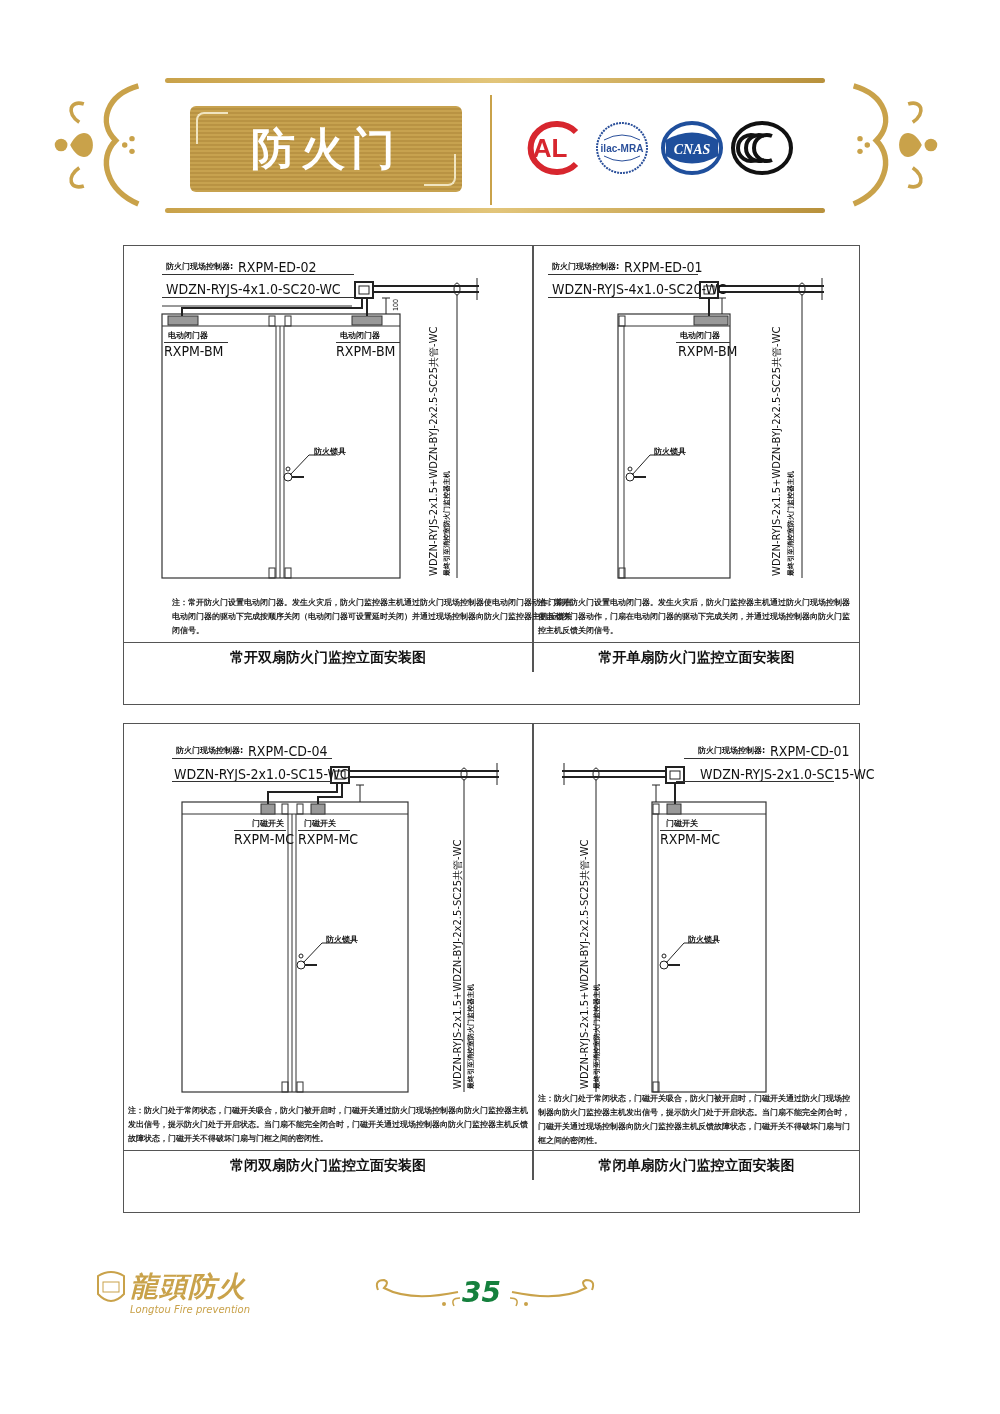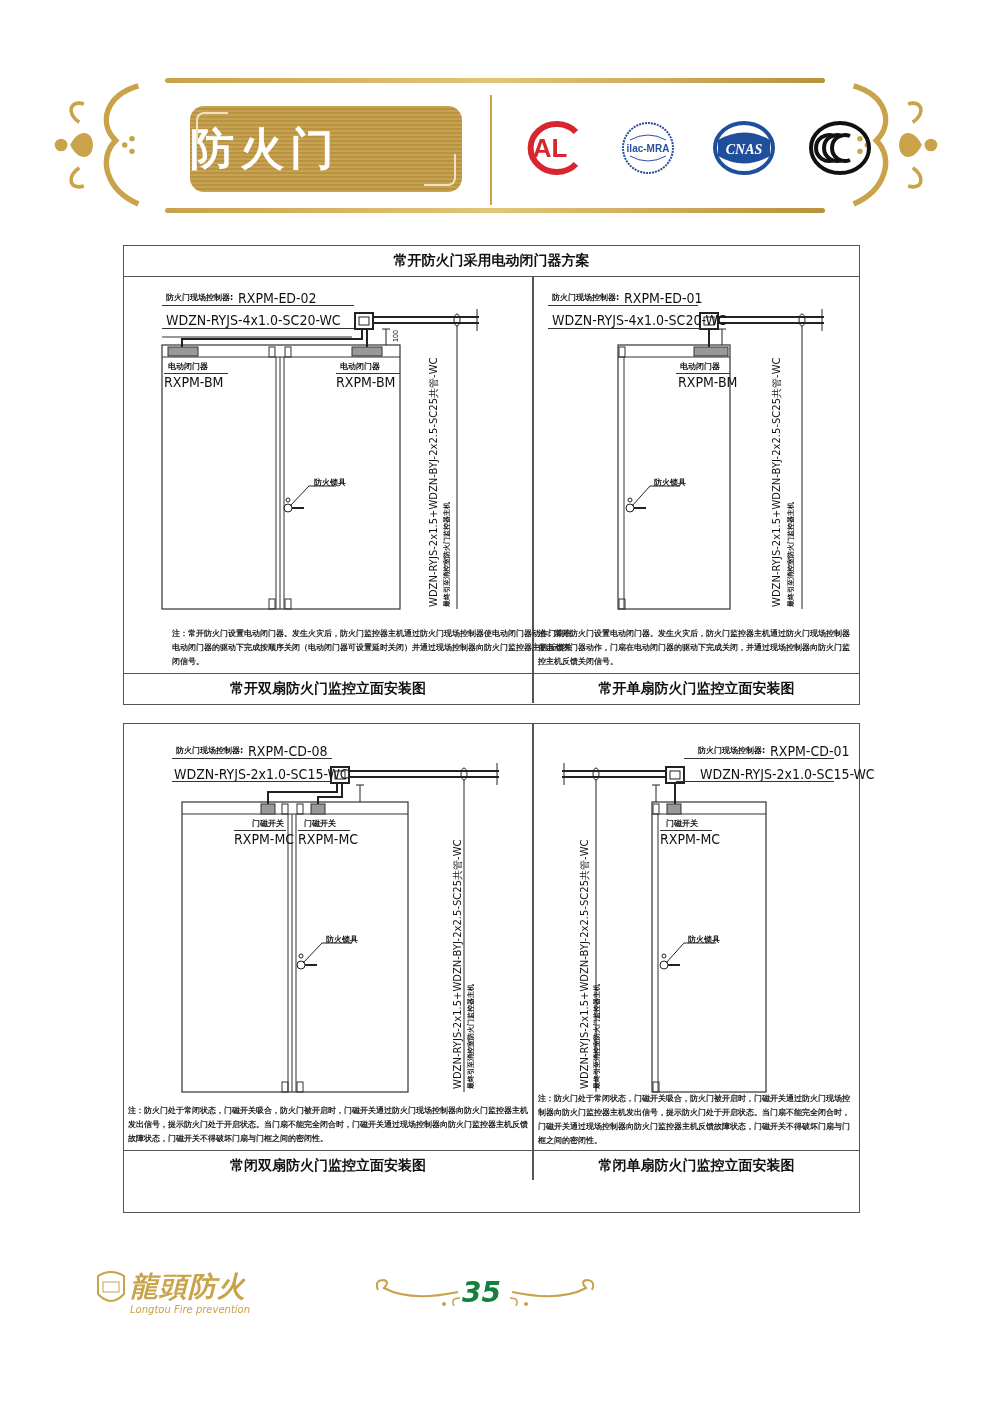--- a/index.html
+++ b/index.html
@@ -1,25 +1,25 @@
 <!DOCTYPE html>
 <html><head>
 <meta charset="utf-8">
 <style>
   html,body{margin:0;padding:0;background:#fff;}
   body{width:1000px;height:1414px;position:relative;overflow:hidden;font-family:"DejaVu Sans","Liberation Sans",sans-serif;color:#111;}
   
   #header{position:absolute;left:0;top:0;width:1000px;height:240px;}
   .hdr-line{position:absolute;height:5px;background:linear-gradient(90deg,#c9a24a,#e2c57a,#b8913c);border-radius:3px;}
-  .title-plate{position:absolute;left:190px;top:106px;width:272px;height:86px;border-radius:14px;
+  .title-plate{position:absolute;left:190px;top:106px;width:272px;height:86px;border-radius:6px;
     background:repeating-linear-gradient(0deg,#c7a24f 0px,#c7a24f 2px,#b99343 2px,#b99343 4px);
-    display:flex;align-items:center;justify-content:flex-start;}
+    display:flex;align-items:center;justify-content:center;}
   .title-plate span{color:#fff;font-size:44px;font-weight:bold;letter-spacing:6px;font-family:"DejaVu Sans",sans-serif;}
   .corner-orn{position:absolute;width:30px;height:30px;border:2px solid #f0e4c0;}
-  .logos{position:absolute;top:120px;left:520px;display:flex;gap:32px;align-items:center;}
+  .logos{position:absolute;top:120px;left:520px;display:flex;gap:6px;align-items:center;}
   .logo{width:64px;height:56px;display:flex;align-items:center;justify-content:center;}
   .side-orn{position:absolute;top:70px;width:100px;height:150px;}
   
   .panel{position:absolute;left:123px;width:735px;border:1.5px solid #555;background:#fff;}
   .panel-title{height:30px;border-bottom:1.5px solid #555;display:flex;align-items:center;justify-content:center;font-weight:bold;font-size:14px;}
   .panel-body{position:relative;}
   .cell{position:absolute;top:0;}
   .vdiv{position:absolute;top:0;width:1.5px;background:#555;}
   .note{position:absolute;font-size:8px;line-height:14px;font-weight:bold;color:#222;}
   .caption{position:absolute;border-top:1.5px solid #555;height:30px;display:flex;align-items:center;justify-content:center;font-weight:bold;font-size:14px;}
@@ -96,21 +96,20 @@
         <ellipse cx="32" cy="28" rx="29" ry="25" fill="none" stroke="#111" stroke-width="4"></ellipse>
         <path d="M26 16 A13 13 0 1 0 26 40" fill="none" stroke="#111" stroke-width="4"></path>
         <path d="M34 16 A13 13 0 1 0 34 40" fill="none" stroke="#111" stroke-width="4"></path>
         <path d="M42 16 A13 13 0 1 0 42 40" fill="none" stroke="#111" stroke-width="4"></path>
       </svg>
     </div>
   </div>
 </div>
 
 <div class="panel" style="top:245px;height:458px;">
-  <div class="panel-title">常开防火门采用电动闭门器方案</div>
   <div class="panel-body" style="height:426px;">
     <div class="vdiv" style="left:408px;height:426px;"></div>
 
     <div class="cell" style="left:0;width:408px;height:426px;">
       <svg width="408" height="340">
 
         <rect x="38" y="68" width="238" height="264" fill="none" stroke="#333" stroke-width="1.2"></rect>
         <line x1="38" y1="80" x2="276" y2="80" stroke="#333"></line>
         <line x1="152" y1="80" x2="152" y2="332" stroke="#333"></line>
         <line x1="156" y1="80" x2="156" y2="332" stroke="#333"></line>
@@ -234,21 +233,21 @@
         <path d="M218 59 L218 73 L194 73 L194 80" fill="none" stroke="#222" stroke-width="2"></path>
         <line x1="236" y1="61" x2="236" y2="78" stroke="#222"></line>
         <line x1="232" y1="61" x2="240" y2="61" stroke="#222"></line>
         <circle cx="177" cy="232" r="2" fill="none" stroke="#222"></circle>
         <circle cx="177" cy="241" r="4" fill="none" stroke="#222"></circle>
         <line x1="181" y1="241" x2="193" y2="241" stroke="#222" stroke-width="2"></line>
         <line x1="179" y1="239" x2="198" y2="219" stroke="#222"></line>
         <line x1="198" y1="219" x2="228" y2="219" stroke="#222"></line>
       </svg>
       <span class="lbl-cn" style="left:52px;top:21px;">防火门现场控制器:</span>
-      <span class="lbl" style="left:124px;top:19px;">RXPM-CD-08</span>
+      <span class="lbl" style="left:124px;top:19px;">RXPM-CD-04</span>
       <div class="uline" style="left:48px;top:34px;width:160px;"></div>
       <span class="lbl" style="left:50px;top:42px;">WDZN-RYJS-2x1.0-SC15-WC</span>
       <div class="uline" style="left:48px;top:57px;width:160px;"></div>
       <span class="lbl-cn" style="left:128px;top:94px;">门磁开关</span>
       <div class="uline" style="left:110px;top:106px;width:52px;"></div>
       <span class="lbl" style="left:110px;top:107px;">RXPM-MC</span>
       <span class="lbl-cn" style="left:180px;top:94px;">门磁开关</span>
       <div class="uline" style="left:174px;top:106px;width:52px;"></div>
       <span class="lbl" style="left:174px;top:107px;">RXPM-MC</span>
       <span class="lbl-cn" style="left:202px;top:210px;">防火锁具</span>

